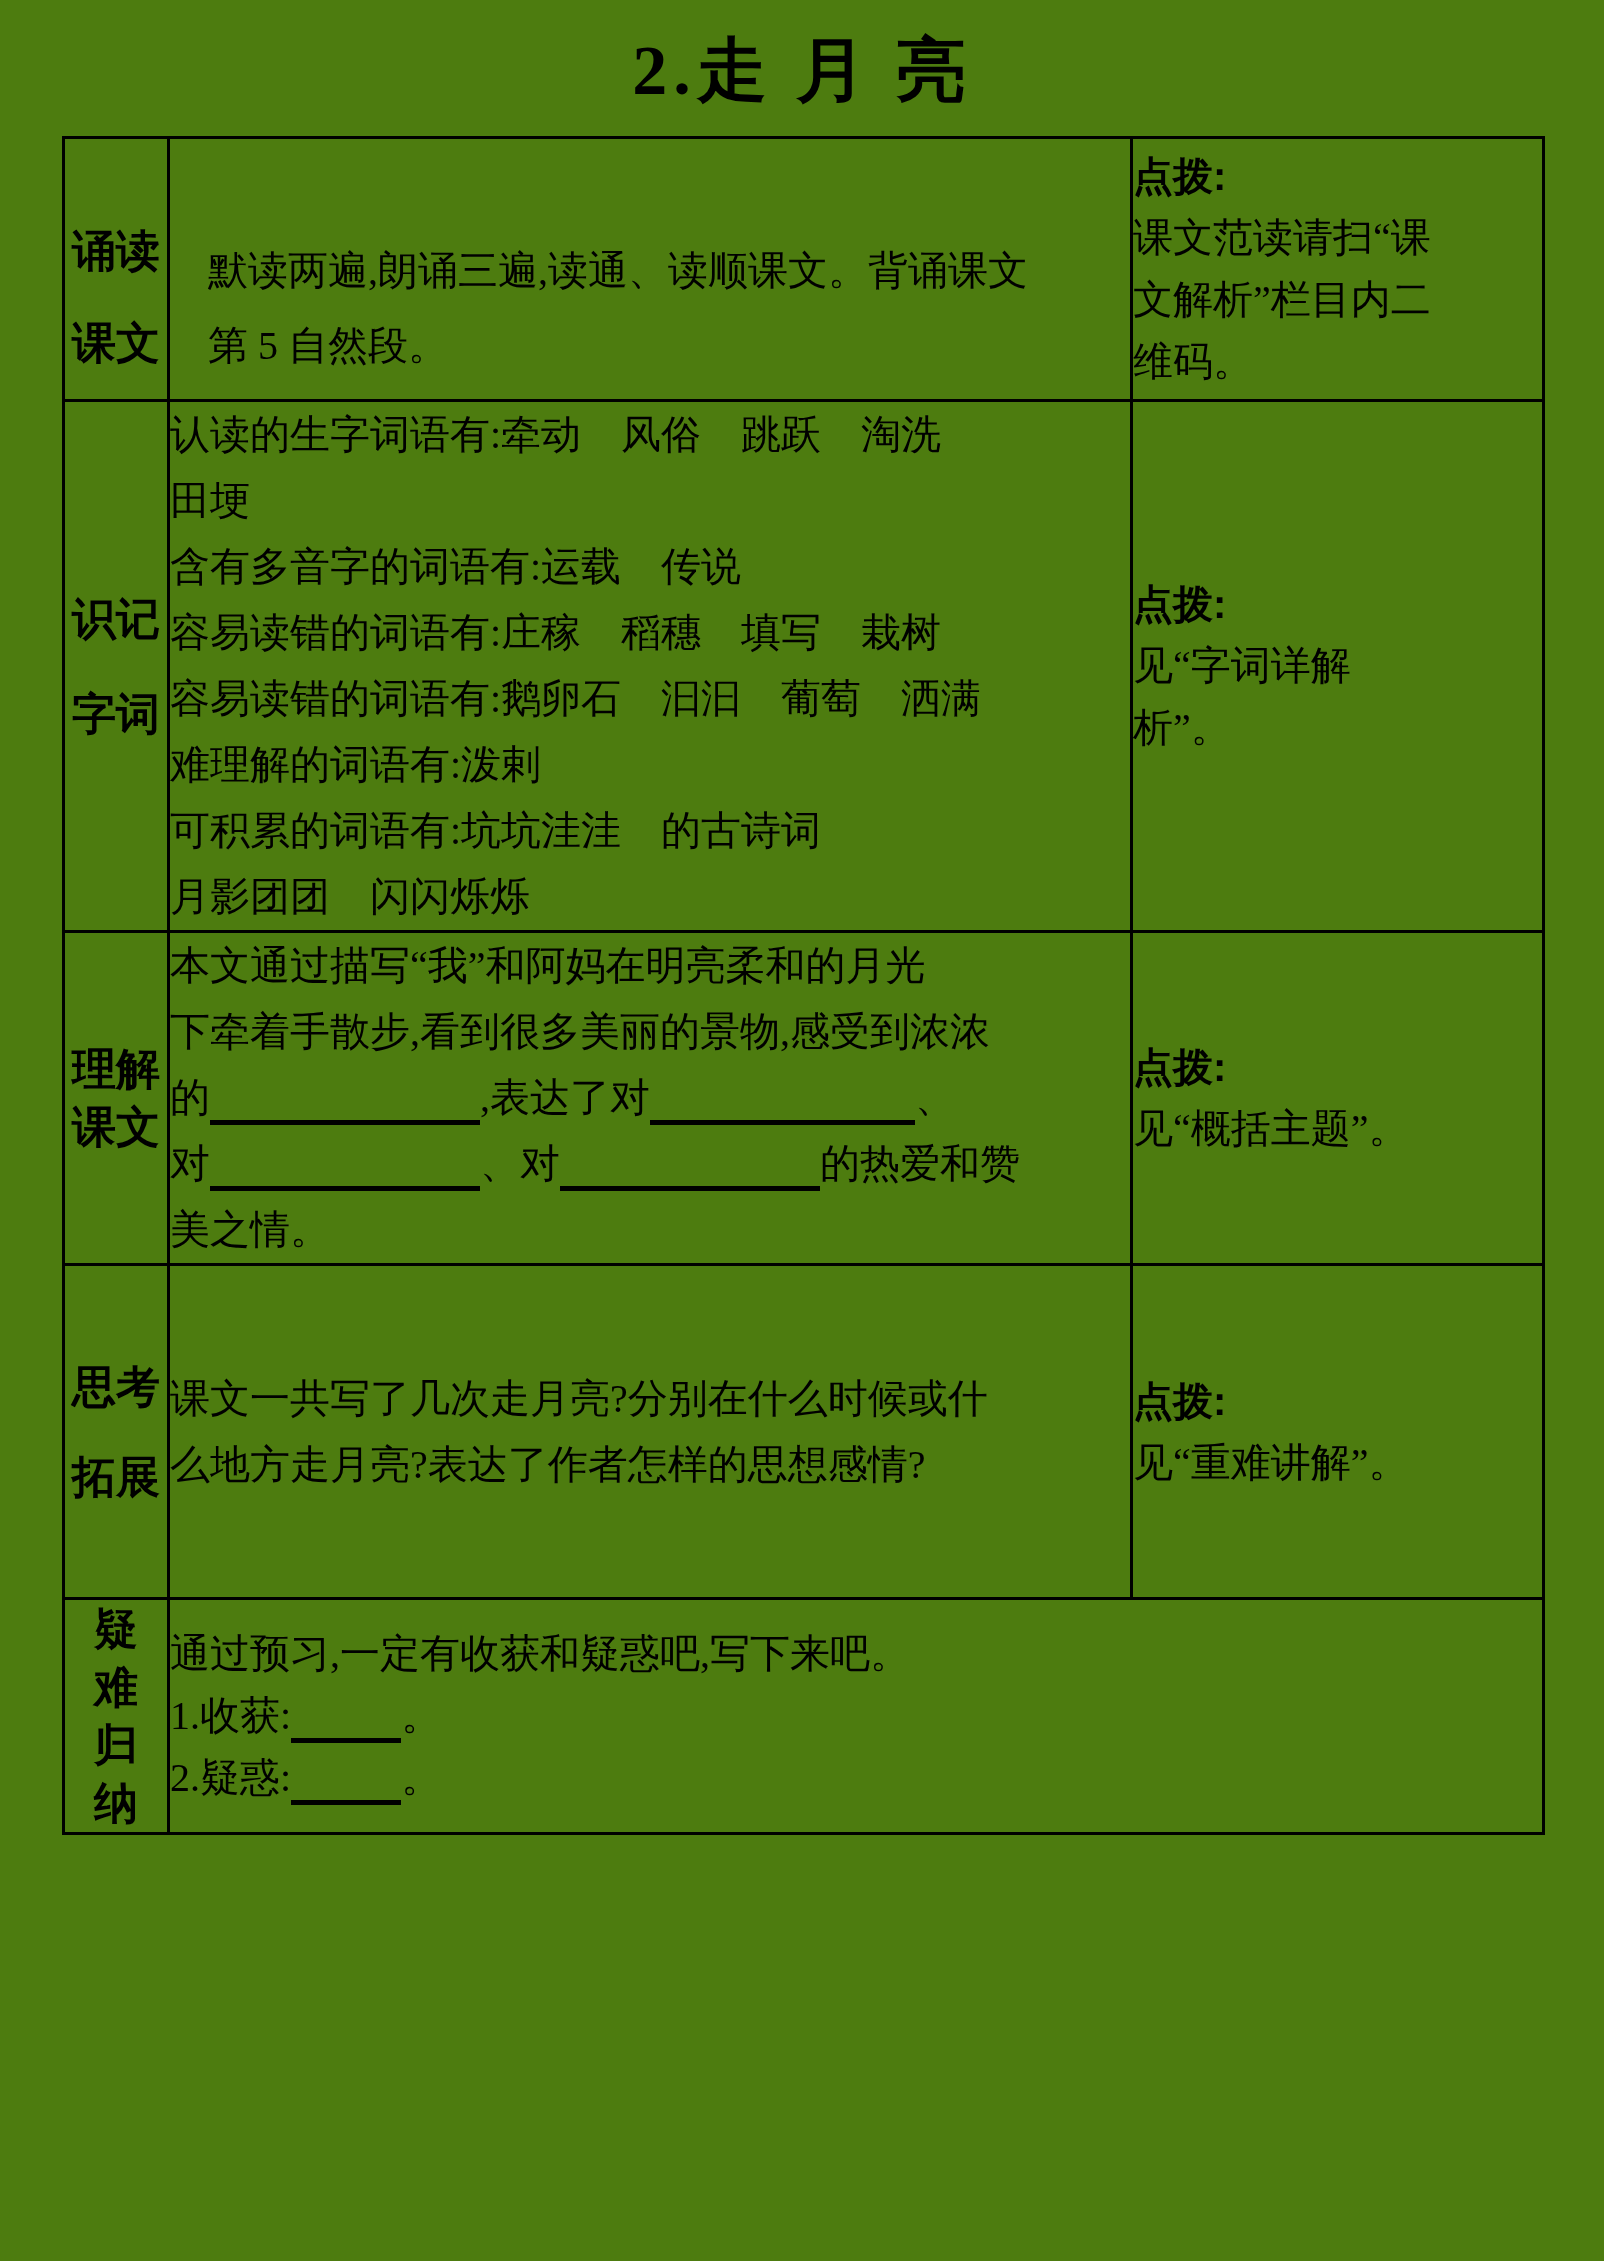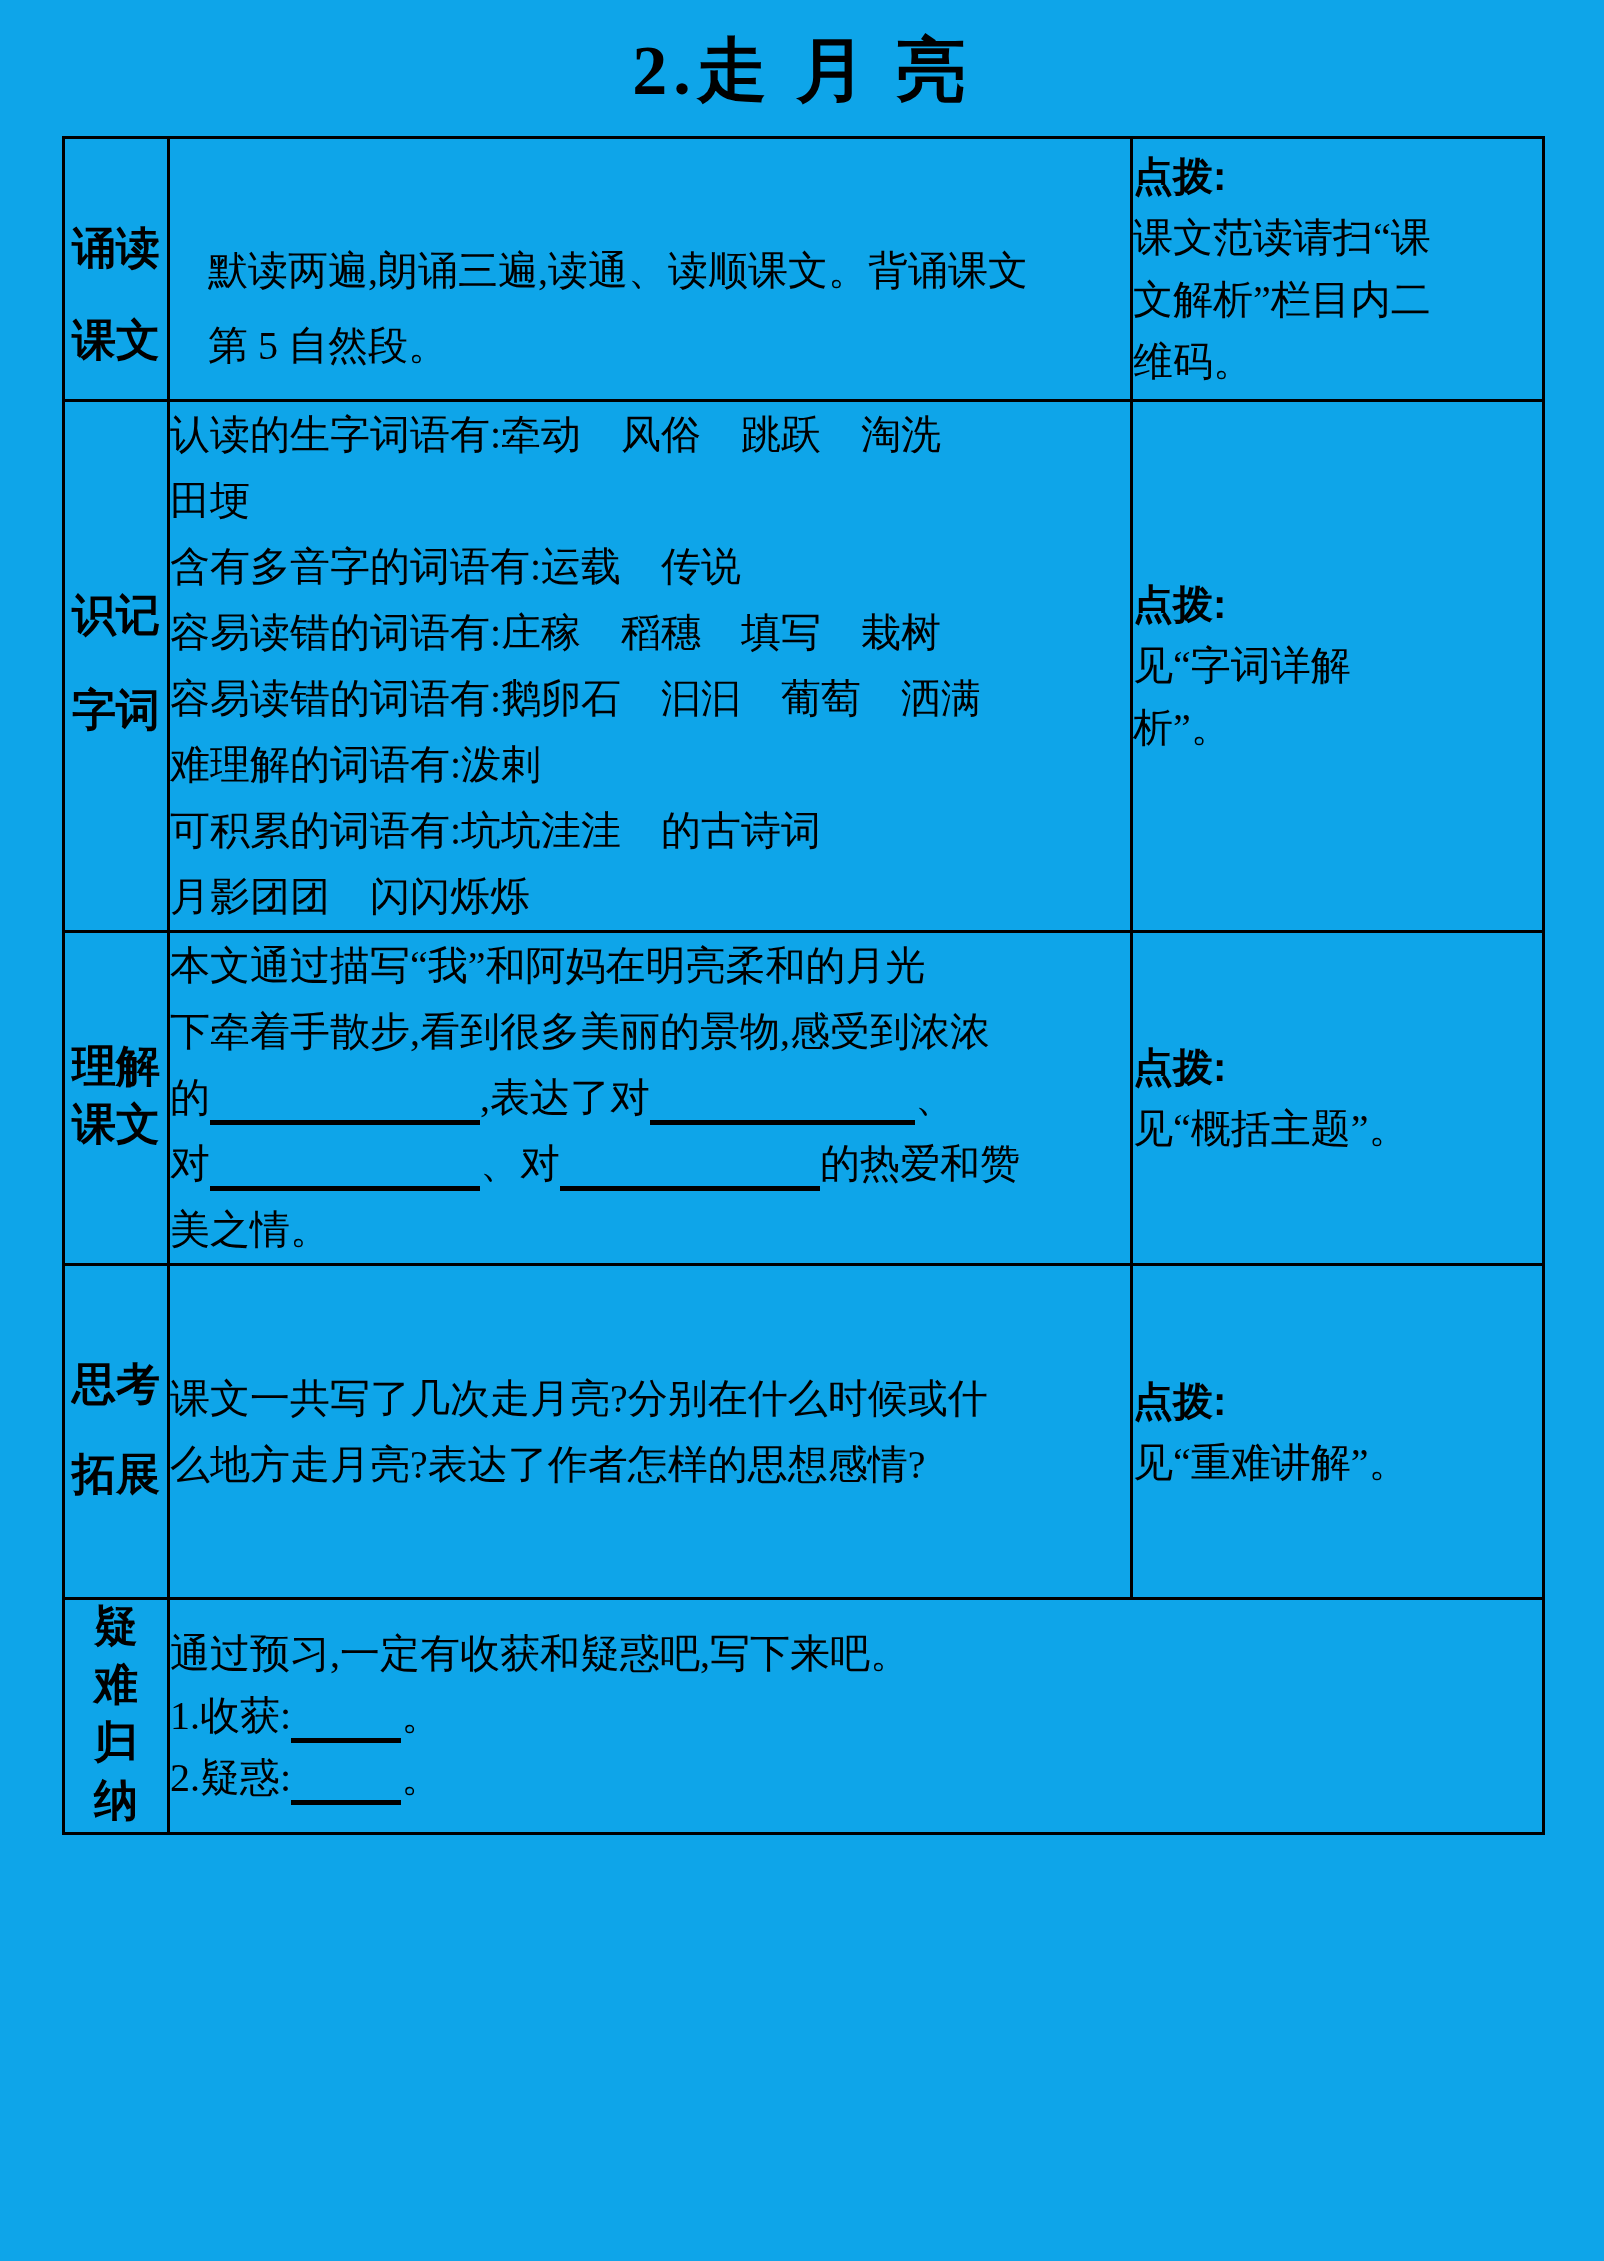--- a/index.html
+++ b/index.html
@@ -7,21 +7,21 @@
     padding: 0;
     background: #ffffff;
     width: 1604px;
     height: 2261px;
     overflow: hidden;
   }
   .page {
     position: relative;
     width: 1604px;
     height: 2261px;
-    background: #0ea5e9;
+    background: #4d7c0f;
     color: #000000;
   }
   .title {
     margin: 0;
     padding-top: 26px;
     height: 100px;
     line-height: 90px;
     text-align: center;
     font-family: "Liberation Serif", "DejaVu Serif", serif;
     font-weight: bold;
@@ -49,21 +49,21 @@
   tbody tr:nth-child(2) { height: 528px; }
   tbody tr:nth-child(3) { height: 130px; }
   tbody tr:nth-child(4) { height: 334px; }
   tbody tr:nth-child(5) { height: 125px; }
   tbody tr:nth-child(6) { height: 263px; }
 
   
   .label-cell {
     text-align: center;
     vertical-align: middle;
-    font-family: Liberation Mono, monospace;
+    font-family: Liberation Sans, sans-serif;
     font-weight: bold;
     font-size: 44px;
     line-height: 95px;
   }
   tbody tr:nth-child(1) .label-cell { vertical-align: bottom; padding-bottom: 10px; line-height: 92px; }
   tbody tr:nth-child(3) .label-cell,
   tbody tr:nth-child(5) .label-cell { line-height: 58px; }
   tbody tr:nth-child(4) .label-cell { line-height: 90px; }
   tbody tr:nth-child(6) .label-cell { line-height: 80px; font-size: 42px; }
 

